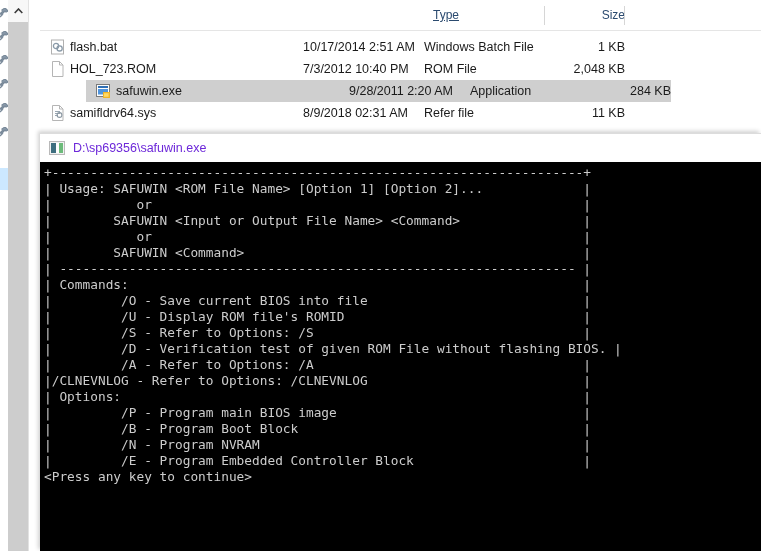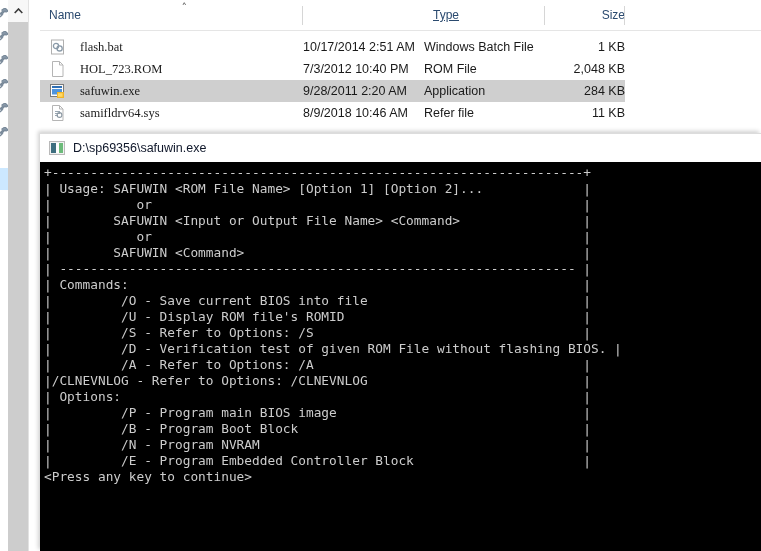--- a/index.html
+++ b/index.html
@@ -139,21 +139,21 @@
   }
   .row.selected { background: #cfcfcf; }
   .cell {
     position: absolute;
     top: 0; height: 22px;
     line-height: 22px;
     white-space: nowrap;
     overflow: hidden;
     font-size: 12.5px;
   }
-  .cell.name { left: 40px; font-family: Liberation Serif, serif; }
+  .cell.name { left: 30px; }
   .cell.date { left: 263px; }
   .cell.type { left: 384px; }
   .cell.size { left: 450px; width: 135px; text-align: right; }
 
   .file-icon {
     position: absolute;
     left: 10px; top: 3px;
     width: 16px; height: 16px;
   }
   .file-icon svg { display:block; }
@@ -176,21 +176,21 @@
   .console-title-icon {
     position: absolute;
     left: 9px; top: 7px;
     width: 16px; height: 14px;
   }
   .console-title-text {
     position: absolute;
     left: 33px; top: 0;
     height: 29px; line-height: 29px;
     font-size: 12.5px;
-    color: #0f172a;
+    color: #6d28d9;
     white-space: nowrap;
   }
   .console-body {
     position: absolute;
     left: 0; top: 29px;
     width: 721px; height: 389px;
     background: #000000;
     overflow: hidden;
   }
   .console-text {
@@ -250,21 +250,20 @@
     <svg width="9" height="6" viewBox="0 0 9 6">
         <path d="M0.7 5 L4.5 1 L8.3 5" stroke="#3b3b3b" stroke-width="1.6" fill="none"></path>
       </svg>
   </div>
 
   <div class="pane-divider"></div>
   <div class="pane-gap"></div>
 
   <div class="filelist">
     <div class="col-headers" id="col-headers">
-        <div class="col-header" style="left: 0px; width: 263px;"><span>Name</span><span class="sort-caret" style="left: 141.5px;">˄</span><span class="divider"></span></div>
         <div class="col-header" style="left: 384px; width: 121px; text-decoration: underline;"><span>Type</span><span class="divider"></span></div>
         <div class="col-header" style="left: 505px; width: 80px; text-align: right;"><span>Size</span><span class="divider"></span></div>
       </div>
     <div class="header-underline"></div>
     <div id="rows-container">
         <div class="row" style="top: 36px;">
           <span class="file-icon">
             <svg width="16" height="16" viewBox="0 0 16 16">
               <rect x="1.5" y="1" width="12" height="14" fill="#ffffff" stroke="#b0b0b0"></rect>
               <circle cx="6" cy="7" r="2.6" fill="none" stroke="#8a9aa8" stroke-width="1.3"></circle>
@@ -281,21 +280,21 @@
             <svg width="16" height="16" viewBox="0 0 16 16">
               <path d="M2.5 0.5 H9.5 L13 4 V15.5 H2.5 Z" fill="#ffffff" stroke="#b5b5b5"></path>
               <path d="M9.5 0.5 V4 H13" fill="none" stroke="#b5b5b5"></path>
             </svg>
           </span>
           <span class="cell name">HOL_723.ROM</span>
           <span class="cell date">7/3/2012 10:40 PM</span>
           <span class="cell type">ROM File</span>
           <span class="cell size">2,048 KB</span>
         </div>
-        <div class="row selected" style="top: 80px;">
+        <div class="row selected" style="top: 80px; margin-left: 46px;">
           <span class="file-icon">
             <svg width="16" height="16" viewBox="0 0 16 16">
               <rect x="0.5" y="1.5" width="13" height="12" fill="#fdfdfd" stroke="#7a7a7a"></rect>
               <rect x="2" y="3" width="10" height="2" fill="#2f6fb5"></rect>
               <rect x="2" y="6" width="10" height="5.5" fill="#4f94dd"></rect>
               <path d="M7 9 h7 v6 h-7 z" fill="#f0b429"></path>
               <path d="M8 10.2 h4.6 v3.6 h-4.6 z" fill="#ffd966"></path>
             </svg>
           </span>
           <span class="cell name">safuwin.exe</span>
@@ -306,21 +305,21 @@
         <div class="row" style="top: 102px;">
           <span class="file-icon">
             <svg width="16" height="16" viewBox="0 0 16 16">
               <path d="M2.5 0.5 H9.5 L13 4 V15.5 H2.5 Z" fill="#ffffff" stroke="#b5b5b5"></path>
               <path d="M9.5 0.5 V4 H13" fill="none" stroke="#b5b5b5"></path>
               <path d="M5 6.5 h5 M5 8.5 h5 M5 10.5 h3" stroke="#9aa7b2" stroke-width="1"></path>
               <circle cx="9.5" cy="10" r="2.4" fill="none" stroke="#8a97a2" stroke-width="1.1"></circle>
             </svg>
           </span>
           <span class="cell name">samifldrv64.sys</span>
-          <span class="cell date">8/9/2018 10:46 AM</span>
+          <span class="cell date">8/9/2018 02:31 AM</span>
           <span class="cell type">Refer file</span>
           <span class="cell size">11 KB</span>
         </div>
       </div>
   </div>
 </div>
 
 <div id="console-window">
   <div class="console-titlebar">
     <span class="console-title-icon">

